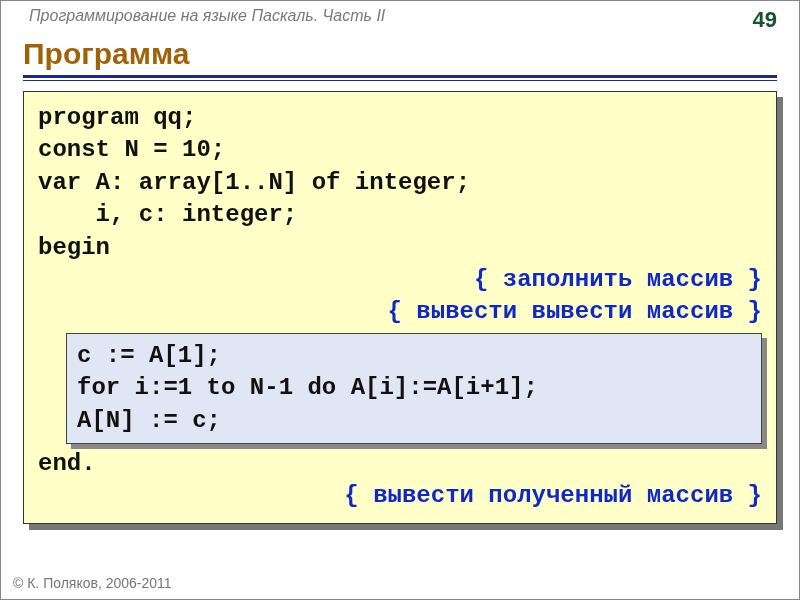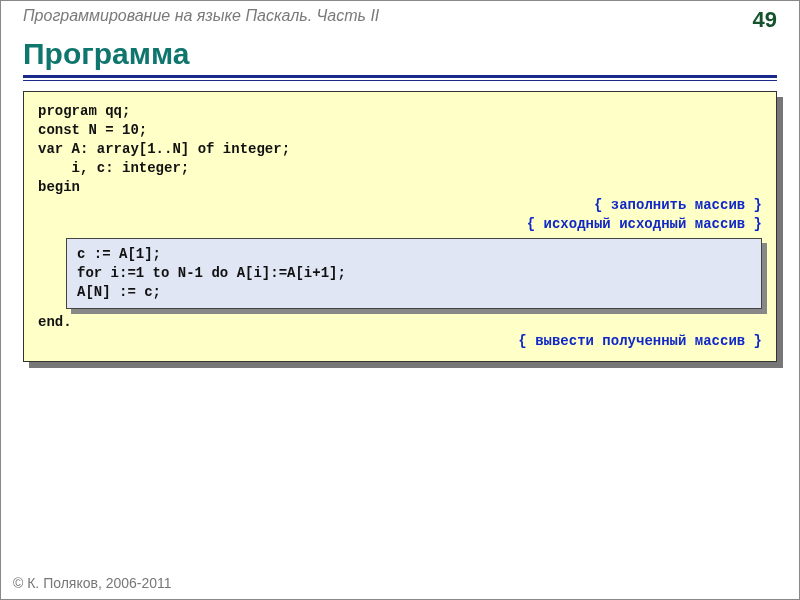--- a/index.html
+++ b/index.html
@@ -13,36 +13,36 @@
   .slide {
     width: 800px; height: 600px;
     background: #fff;
     border: 1px solid #888;
     position: relative;
   }
   .header {
     display: flex;
     justify-content: space-between;
     align-items: flex-start;
-    padding: 6px 22px 0 22px;
+    padding: 6px 22px 0 28px;
     color: #7a7a7a;
     font-style: italic;
     font-size: 16px;
   }
   .page-no {
     font-style: normal;
     font-weight: bold;
     font-size: 22px;
     color: #14532d;
   }
   .title {
     padding: 4px 22px 0 22px;
     font-size: 30px;
     font-weight: bold;
-    color: #0f766e;
+    color: #a16207;
   }
   .hr-thick {
     margin: 4px 22px 0 22px;
     border: none;
     border-top: 3px solid #1a2a8a;
   }
   .hr-thin {
     margin: 2px 22px 0 22px;
     border: none;
     border-top: 1px solid #1a2a8a;
@@ -56,21 +56,21 @@
     top: 6px; left: 6px; right: -6px; bottom: -6px;
     background: #777;
     z-index: 0;
   }
   .codebox {
     position: relative;
     background: #ffffc8;
     border: 1px solid #333;
     padding: 10px 14px 10px 14px;
     font-family: "Courier New", monospace;
-    font-size: 14px;
+    font-size: 24px;
     font-weight: bold;
     line-height: 1.35;
     color: #111;
     z-index: 1;
   }
   .codeline { white-space: pre; }
   .comment { color: #1028c8; text-align: right; }
   .indent1 { padding-left: 28px; }
   .highlight-wrap {
     position: relative;
@@ -114,21 +114,21 @@
 
   <div class="codebox-wrap">
     <div class="code-shadow"></div>
     <div class="codebox">
       <div class="codeline">program qq;</div>
       <div class="codeline">const N = 10;</div>
       <div class="codeline">var A: array[1..N] of integer;</div>
       <div class="codeline">    i, c: integer;</div>
       <div class="codeline">begin</div>
       <div class="codeline comment indent1">{ заполнить массив }</div>
-      <div class="codeline comment indent1">{ исходный исходный массив }</div>
+      <div class="codeline comment indent1">{ вывести вывести массив }</div>
 
       <div class="highlight-wrap">
         <div class="hl-shadow"></div>
         <div class="highlight">
           <div class="codeline">c := A[1];</div>
           <div class="codeline">for i:=1 to N-1 do A[i]:=A[i+1];</div>
           <div class="codeline">A[N] := c;</div>
         </div>
       </div>
 

